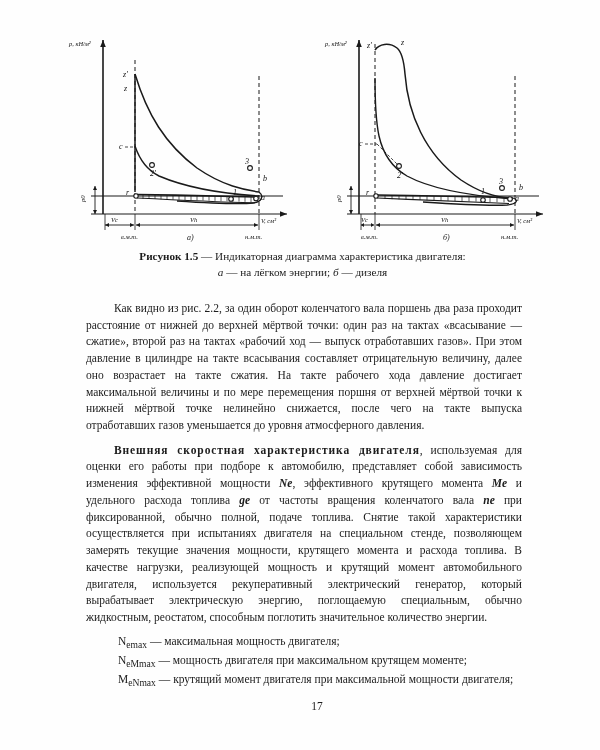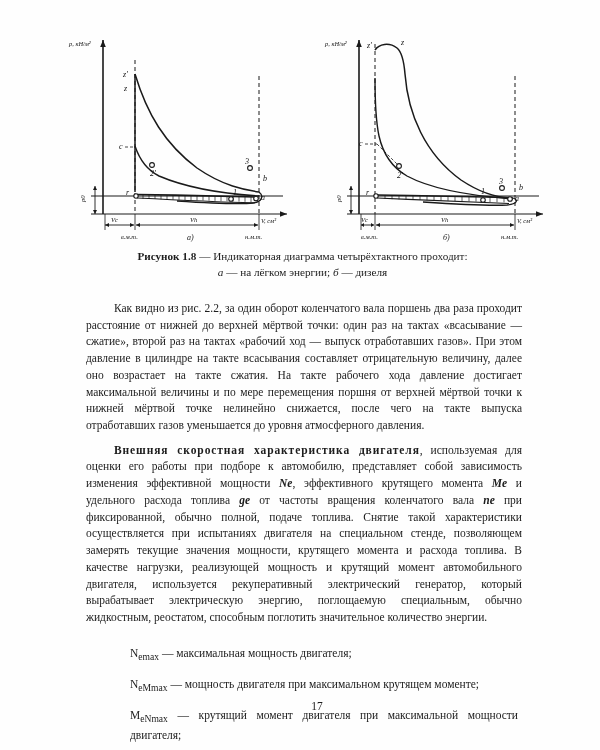--- a/index.html
+++ b/index.html
@@ -84,21 +84,21 @@
     left: 78px;
     top: 633px;
     width: 452px;
     font-size: 11.5px;
     line-height: 1.45;
   }
   .defitem-wrap {
     padding-left: 40px;
   }
   .defitem-wrap p {
-    margin: 12px;
+    margin: 0;
     text-align: justify;
   }
   .defitem-wrap .hang {
     padding-left: 0;
   }
 
   
   .page-number {
     position: absolute;
     left: 17px;
@@ -317,21 +317,21 @@
         <text class="lbl" x="216" y="172">b</text>
         <text class="lbl" x="178" y="176">1</text>
         <text class="lbl" x="212" y="183">a</text>
       </svg>
 
     </div>
   </div>
 
   <div class="fig-caption">
     <span class="cap-line1">
-      <b>Рисунок 1.8</b><span> — </span><span>Индикаторная диаграмма четырёхтактного проходит:</span>
+      <b>Рисунок 1.5</b><span> — </span><span>Индикаторная диаграмма характеристика двигателя:</span>
     </span>
     <span class="cap-line2">
       <i>а</i><span> — на лёгком энергии; </span><i>б</i><span> — дизеля</span>
     </span>
   </div>
 
   <div class="body-text">
 
     <p class="para">Как видно из рис. 2.2, за один оборот коленчатого вала поршень два раза проходит расстояние от нижней до верхней мёртвой точки: один раз на тактах «всасывание — сжатие», второй раз на тактах «рабочий ход — выпуск отработавших газов». При этом давление в цилиндре на такте всасывания составляет отрицательную величину, далее оно возрастает на такте сжатия. На такте рабочего хода давление достигает максимальной величины и по мере перемещения поршня от верхней мёртвой точки к нижней мёртвой точке нелинейно снижается, после чего на такте выпуска отработавших газов уменьшается до уровня атмосферного давления.</p>
 

